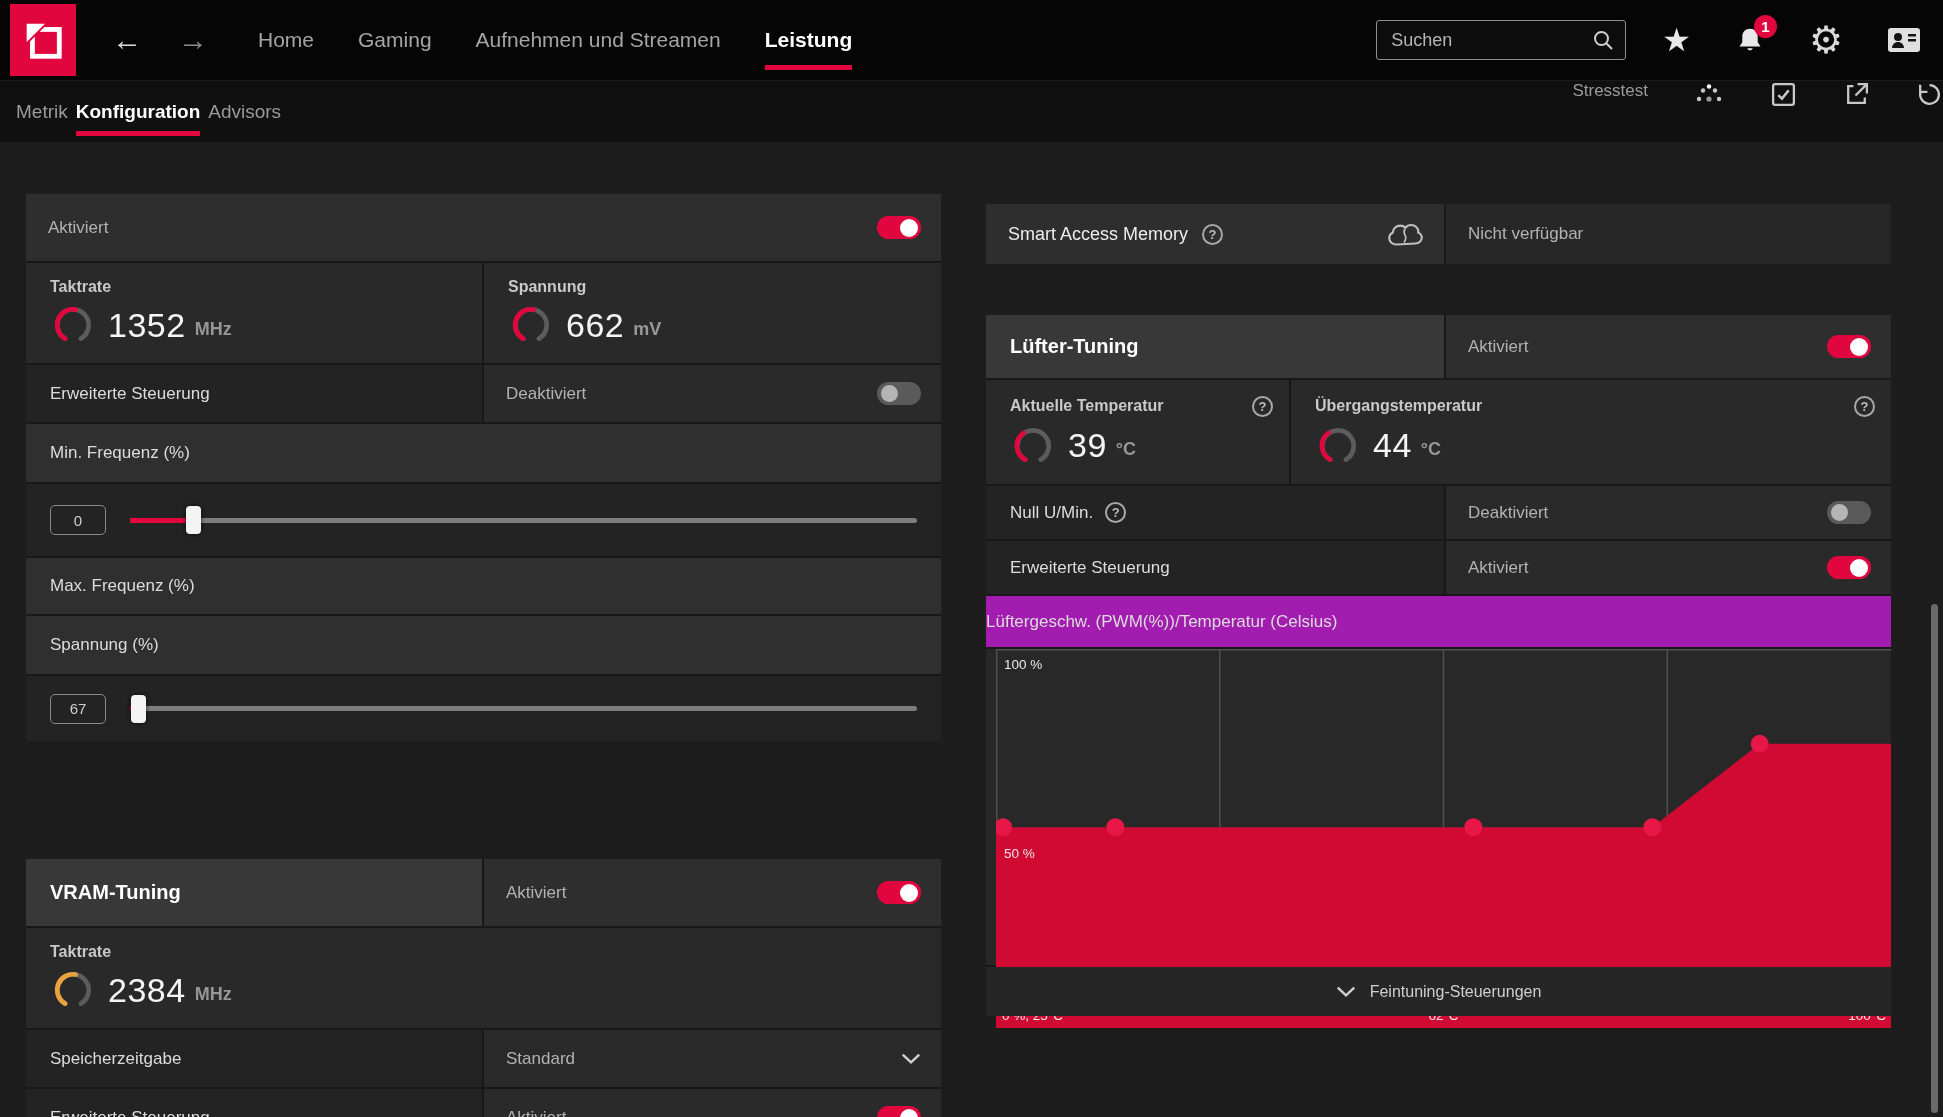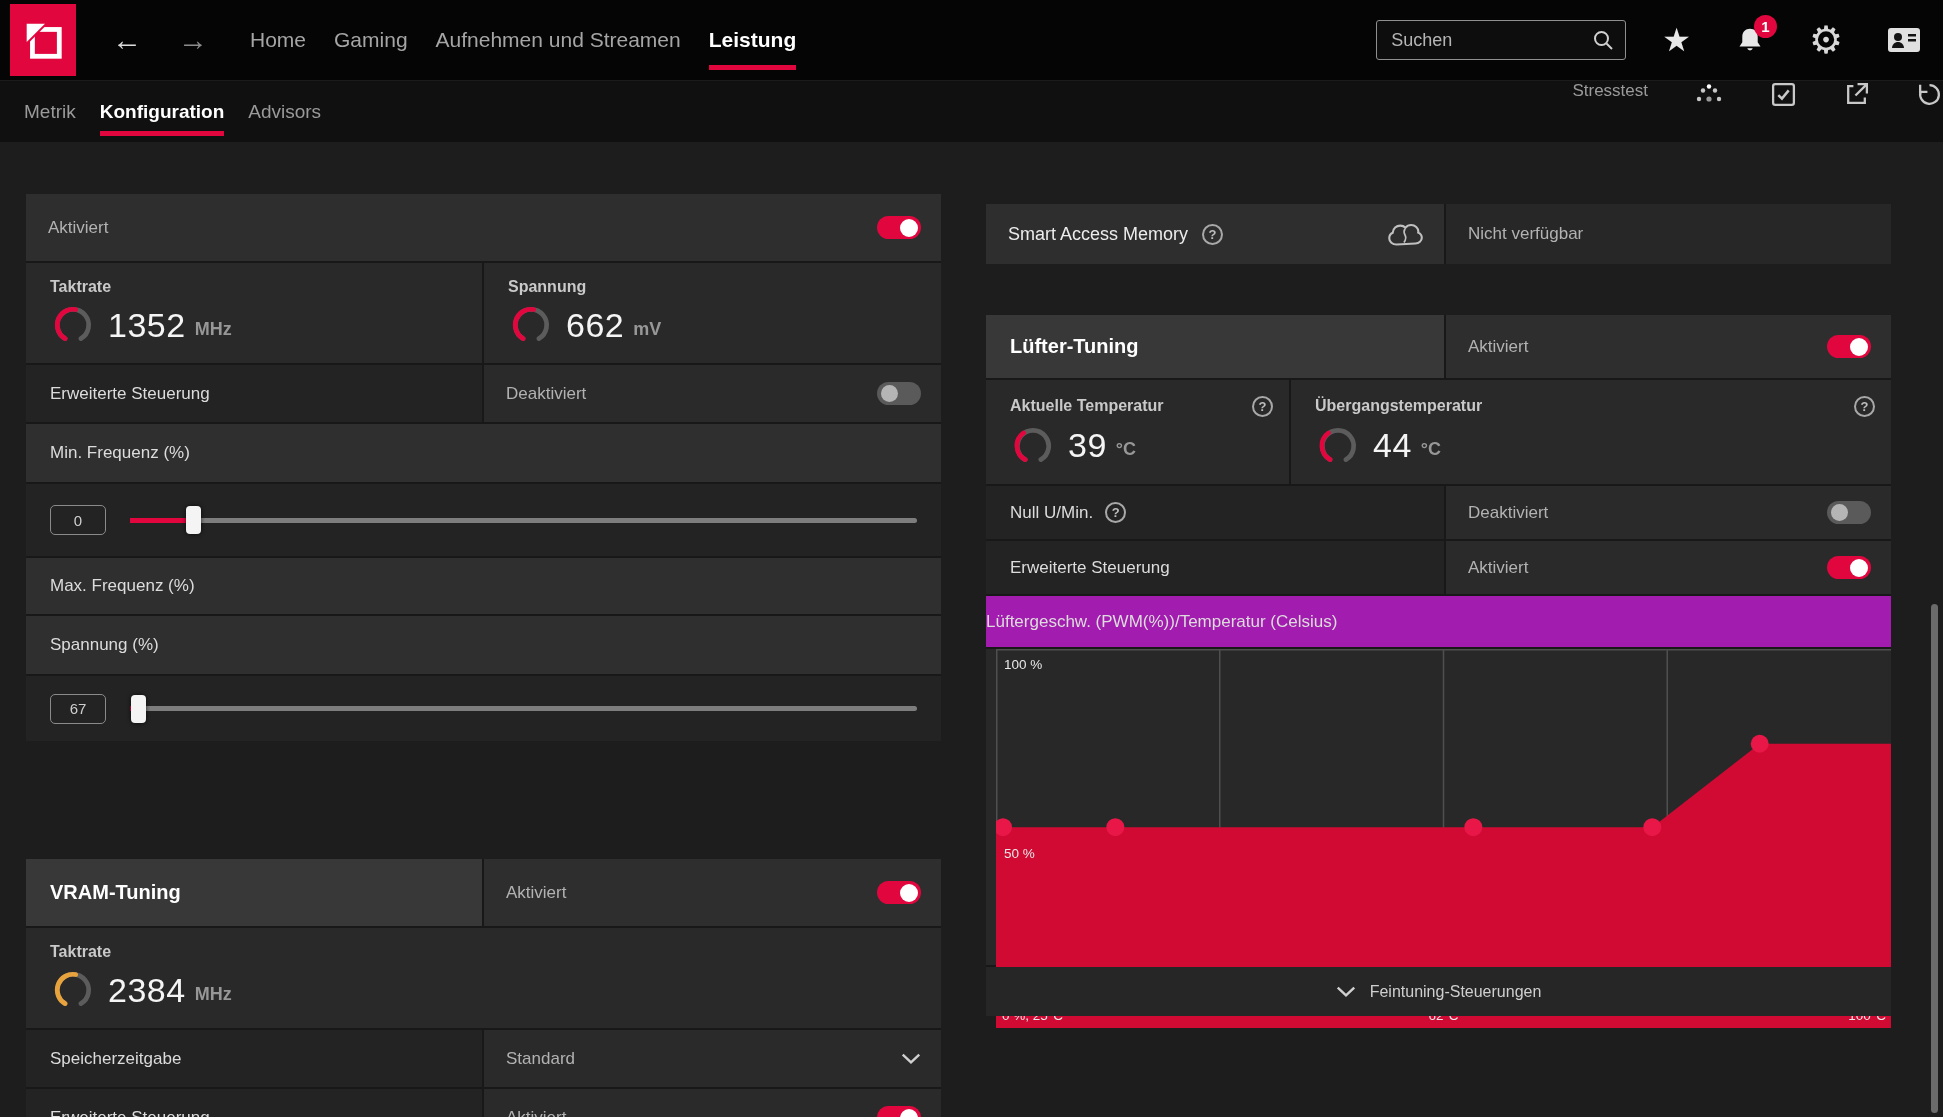--- a/index.html
+++ b/index.html
@@ -26,35 +26,35 @@
     color:var(--text);
     position:relative;
   }
   
   .topbar{position:absolute;top:0;left:0;width:100%;height:80px;background:var(--bar);display:flex;align-items:center;z-index:10}
   .logo{width:66px;height:72px;background:var(--accent);margin-left:10px;display:flex;align-items:center;justify-content:center;flex:none;cursor:pointer}
   .nav-arrow{font-size:30px;margin-left:36px;cursor:pointer;line-height:1}
   .nav-arrow.back{color:#dcdcdc}
   .nav-arrow.fwd{color:#8c8c8c}
   .mainnav{display:flex;align-items:stretch;height:100%;margin-left:28px}
-  .mainnav .nav-item{position:relative;display:flex;align-items:center;margin:0 14px;font-size:21px;color:var(--muted);cursor:pointer;white-space:nowrap}
+  .mainnav .nav-item{position:relative;display:flex;align-items:center;margin:0 22px;font-size:21px;color:var(--muted);cursor:pointer;white-space:nowrap}
   .mainnav .nav-item.active{color:#fff;font-weight:bold}
   .mainnav .nav-item.active::after{content:"";position:absolute;left:0;right:0;bottom:10px;height:5px;background:var(--accent)}
   .search-box{margin-left:auto;width:250px;height:40px;border:1px solid #8f8f8f;border-radius:3px;background:#0d0d0d;display:flex;align-items:center;padding:0 10px 0 14px}
   .search-box input{flex:1;background:transparent;border:none;outline:none;color:#ddd;font-size:18px;font-family:inherit;min-width:0}
   .search-box input::placeholder{color:#b5b5b5}
   .topbar-icons{display:flex;align-items:center;gap:44px;margin:0 22px 0 36px}
   .ticon{position:relative;cursor:pointer;display:flex;align-items:center;justify-content:center}
   .star-glyph{font-size:32px;color:#e8e8e8;line-height:1}
   .gear-glyph{font-size:38px;color:#d8d8d8;line-height:1}
   .badge{position:absolute;top:-10px;right:-12px;min-width:23px;height:23px;border-radius:12px;background:var(--accent);color:#fff;font-size:15px;font-weight:bold;display:flex;align-items:center;justify-content:center;padding:0 4px}
   
   .subbar{position:absolute;top:80px;left:0;width:100%;height:62px;background:var(--subbar);display:flex;align-items:stretch;z-index:9;border-top:1px solid #1b1b1b}
   .subtabs{display:flex;align-items:stretch;padding-left:12px}
-  .subtab{position:relative;display:flex;align-items:center;margin:0 12px;font-size:19px;color:#9a9a9a;cursor:pointer;white-space:nowrap}
+  .subtab{position:relative;display:flex;align-items:center;margin:0 4px;font-size:19px;color:#9a9a9a;cursor:pointer;white-space:nowrap}
   .subtab.active{color:#fff;font-weight:bold}
   .subtab.active::after{content:"";position:absolute;left:0;right:0;bottom:6px;height:5px;background:var(--accent)}
   .subbar-right{margin-left:auto;display:flex;align-items:flex-start;gap:46px;}
   .stress-label{font-size:17px;color:#9a9a9a}
   .sicon{cursor:pointer;display:flex;align-items:center}
   
   .content{position:absolute;top:142px;left:0;right:0;bottom:0;background:var(--bg);overflow:hidden}
   .card{position:absolute;display:flex;flex-direction:column;gap:2px;background:var(--gap)}
   .row{display:flex;gap:2px;flex:none}
   .cell{background:var(--row);display:flex;align-items:center}

